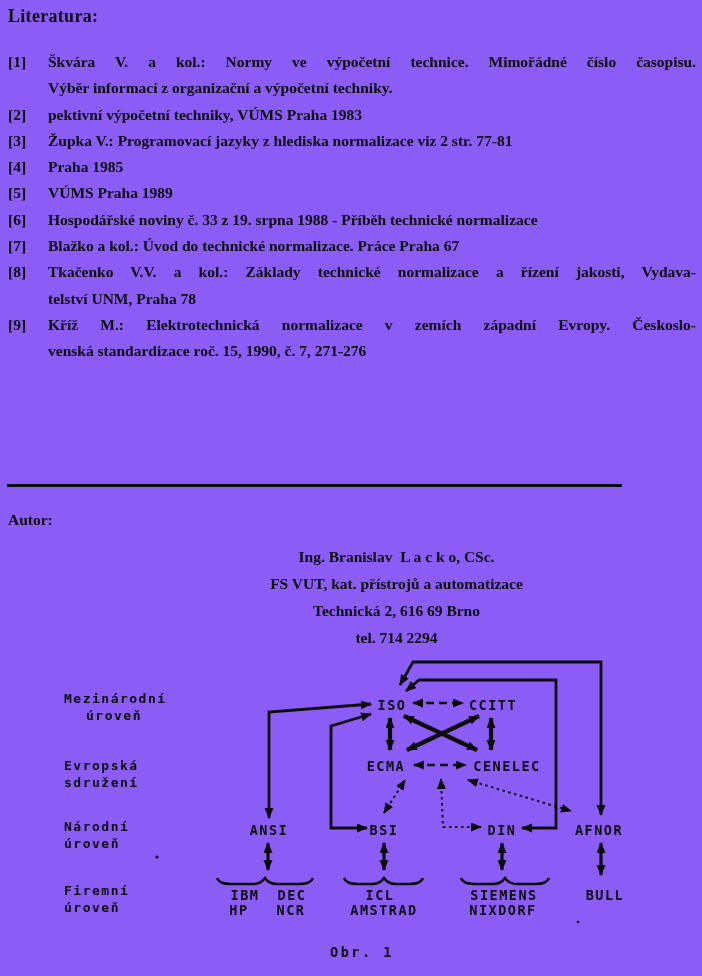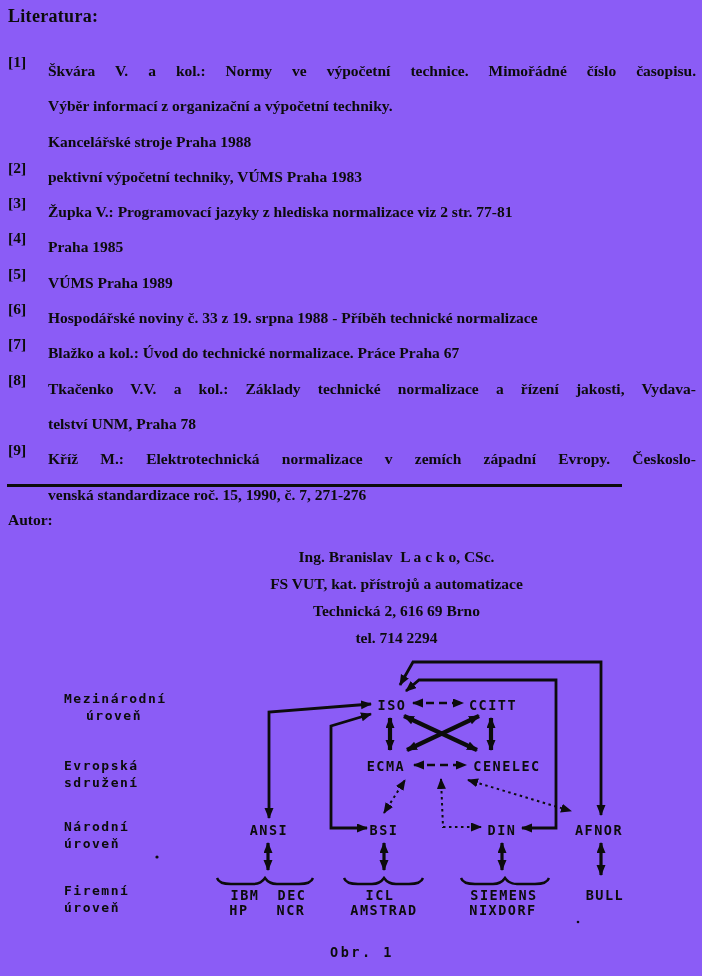--- a/index.html
+++ b/index.html
@@ -11,21 +11,21 @@
   .heading{
     position:absolute;left:8px;top:6px;
     font-size:18px;font-weight:bold;letter-spacing:.3px;
   }
   .refs{
     position:absolute;left:8px;top:49px;width:688px;
     font-size:15.5px;font-weight:bold;
   }
   .ref{display:grid;grid-template-columns:40px 1fr;}
   .num{line-height:26.3px;}
-  .ln{line-height:26.3px;margin-top:9px;}
+  .ln{line-height:26.3px;}
   .j{text-align:justify;text-align-last:justify;}
   .rule{
     position:absolute;left:7px;top:484px;width:615px;height:3px;
     background:#0c0c0c;
   }
   .author{
     position:absolute;left:8px;top:508px;width:650px;
     font-size:15.5px;font-weight:bold;text-align:center;
   }
   .alabel{position:absolute;left:0;top:3px;}
@@ -52,21 +52,20 @@
 <div class="page">
 
   <div class="heading">Literatura:</div>
 
   <div class="refs">
     <div class="ref">
       <span class="num">[1]</span>
       <div class="lines">
         <div class="ln j">Škvára V. a kol.: Normy ve výpočetní technice. Mimořádné číslo časopisu.</div>
         <div class="ln">Výběr informací z organizační a výpočetní techniky.</div>
-        <div class="ln">Kancelářské stroje Praha 1988</div>
       </div>
     </div>
     <div class="ref">
       <span class="num">[2]</span>
       <div class="lines">
         <div class="ln">pektivní výpočetní techniky, VÚMS Praha 1983</div>
       </div>
     </div>
     <div class="ref">
       <span class="num">[3]</span>

